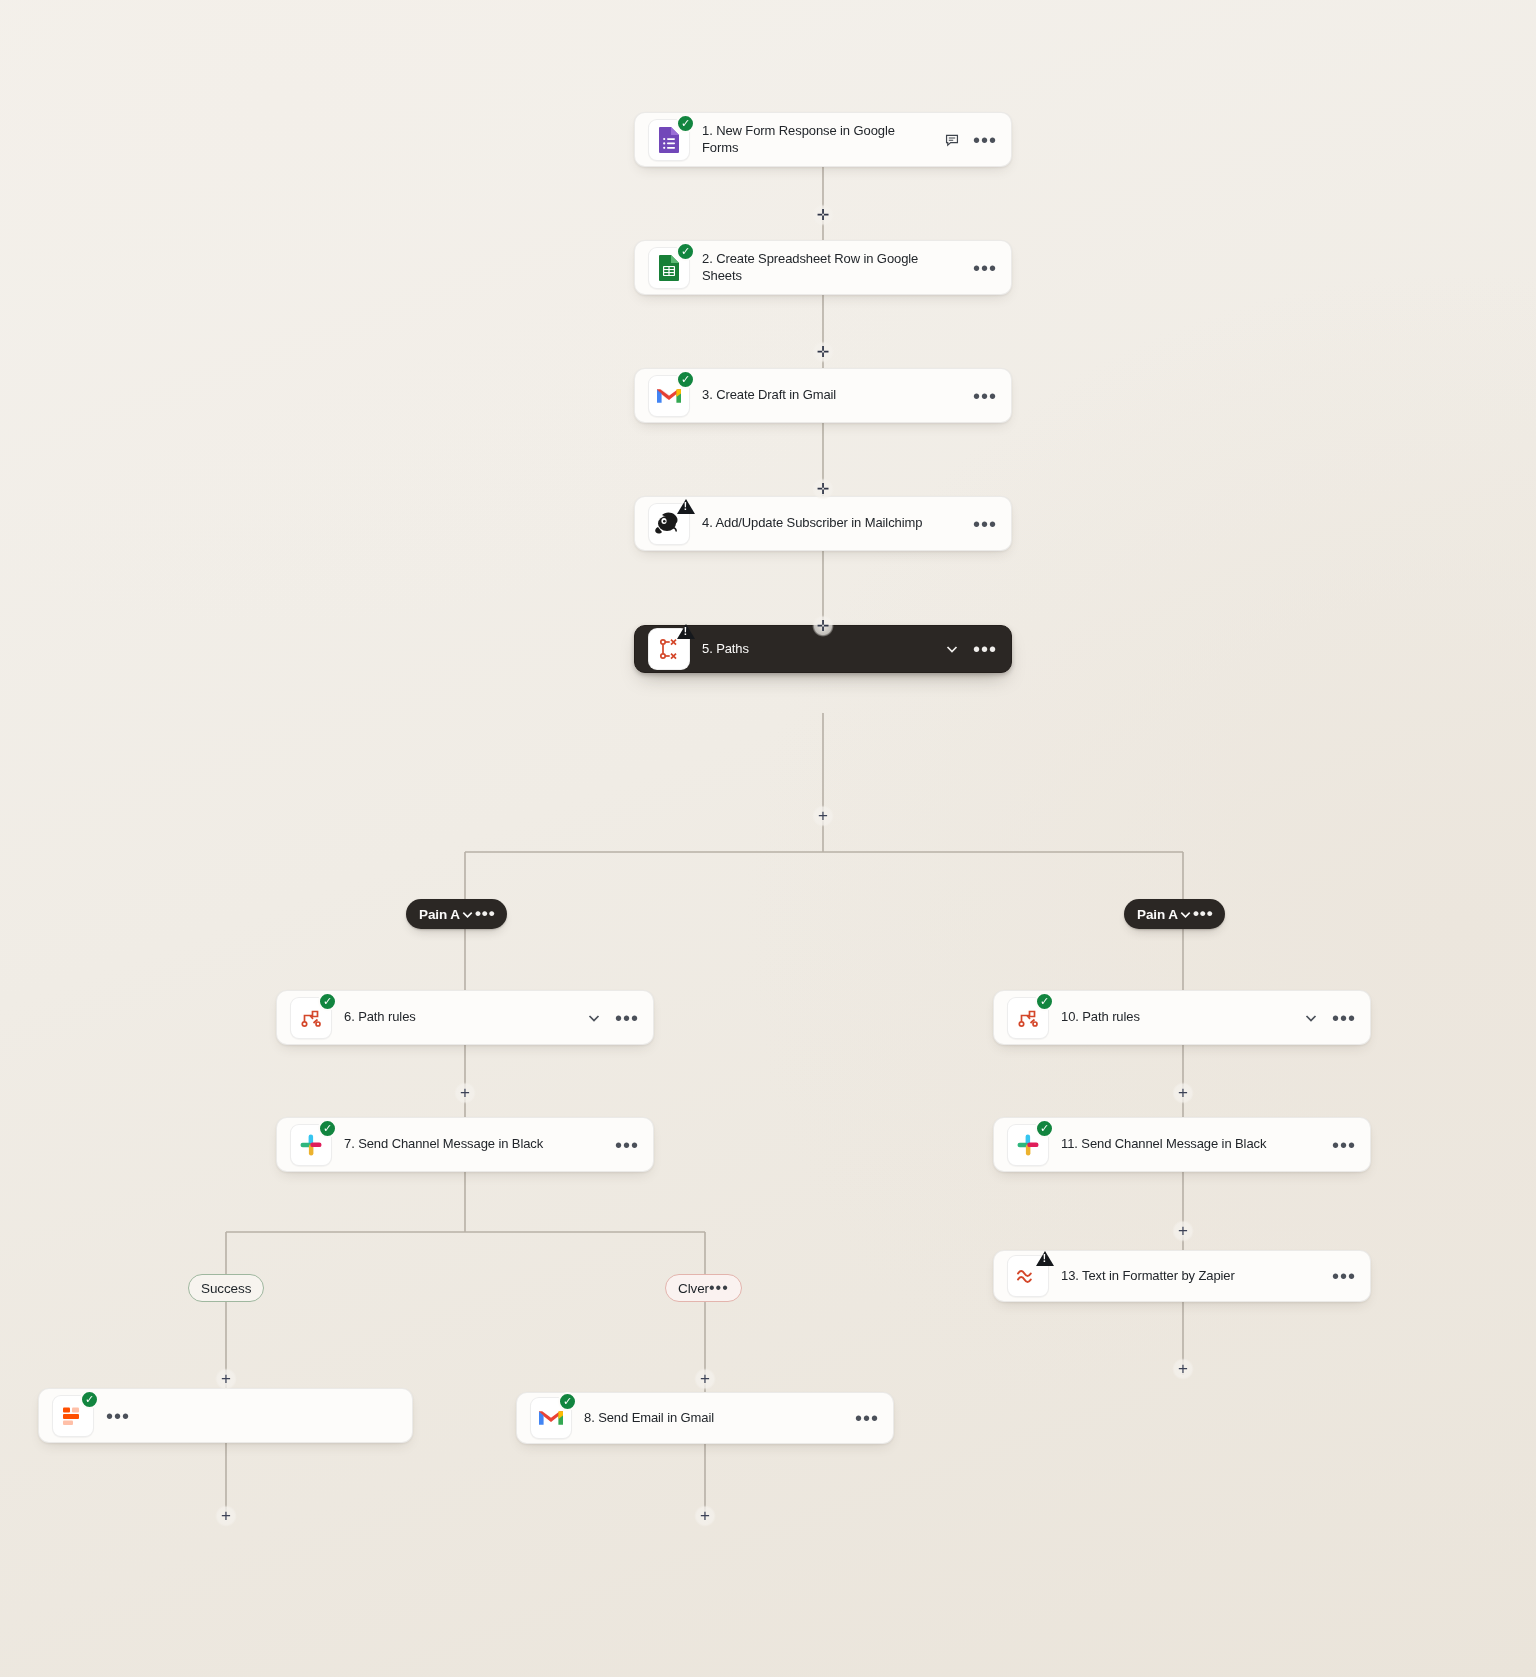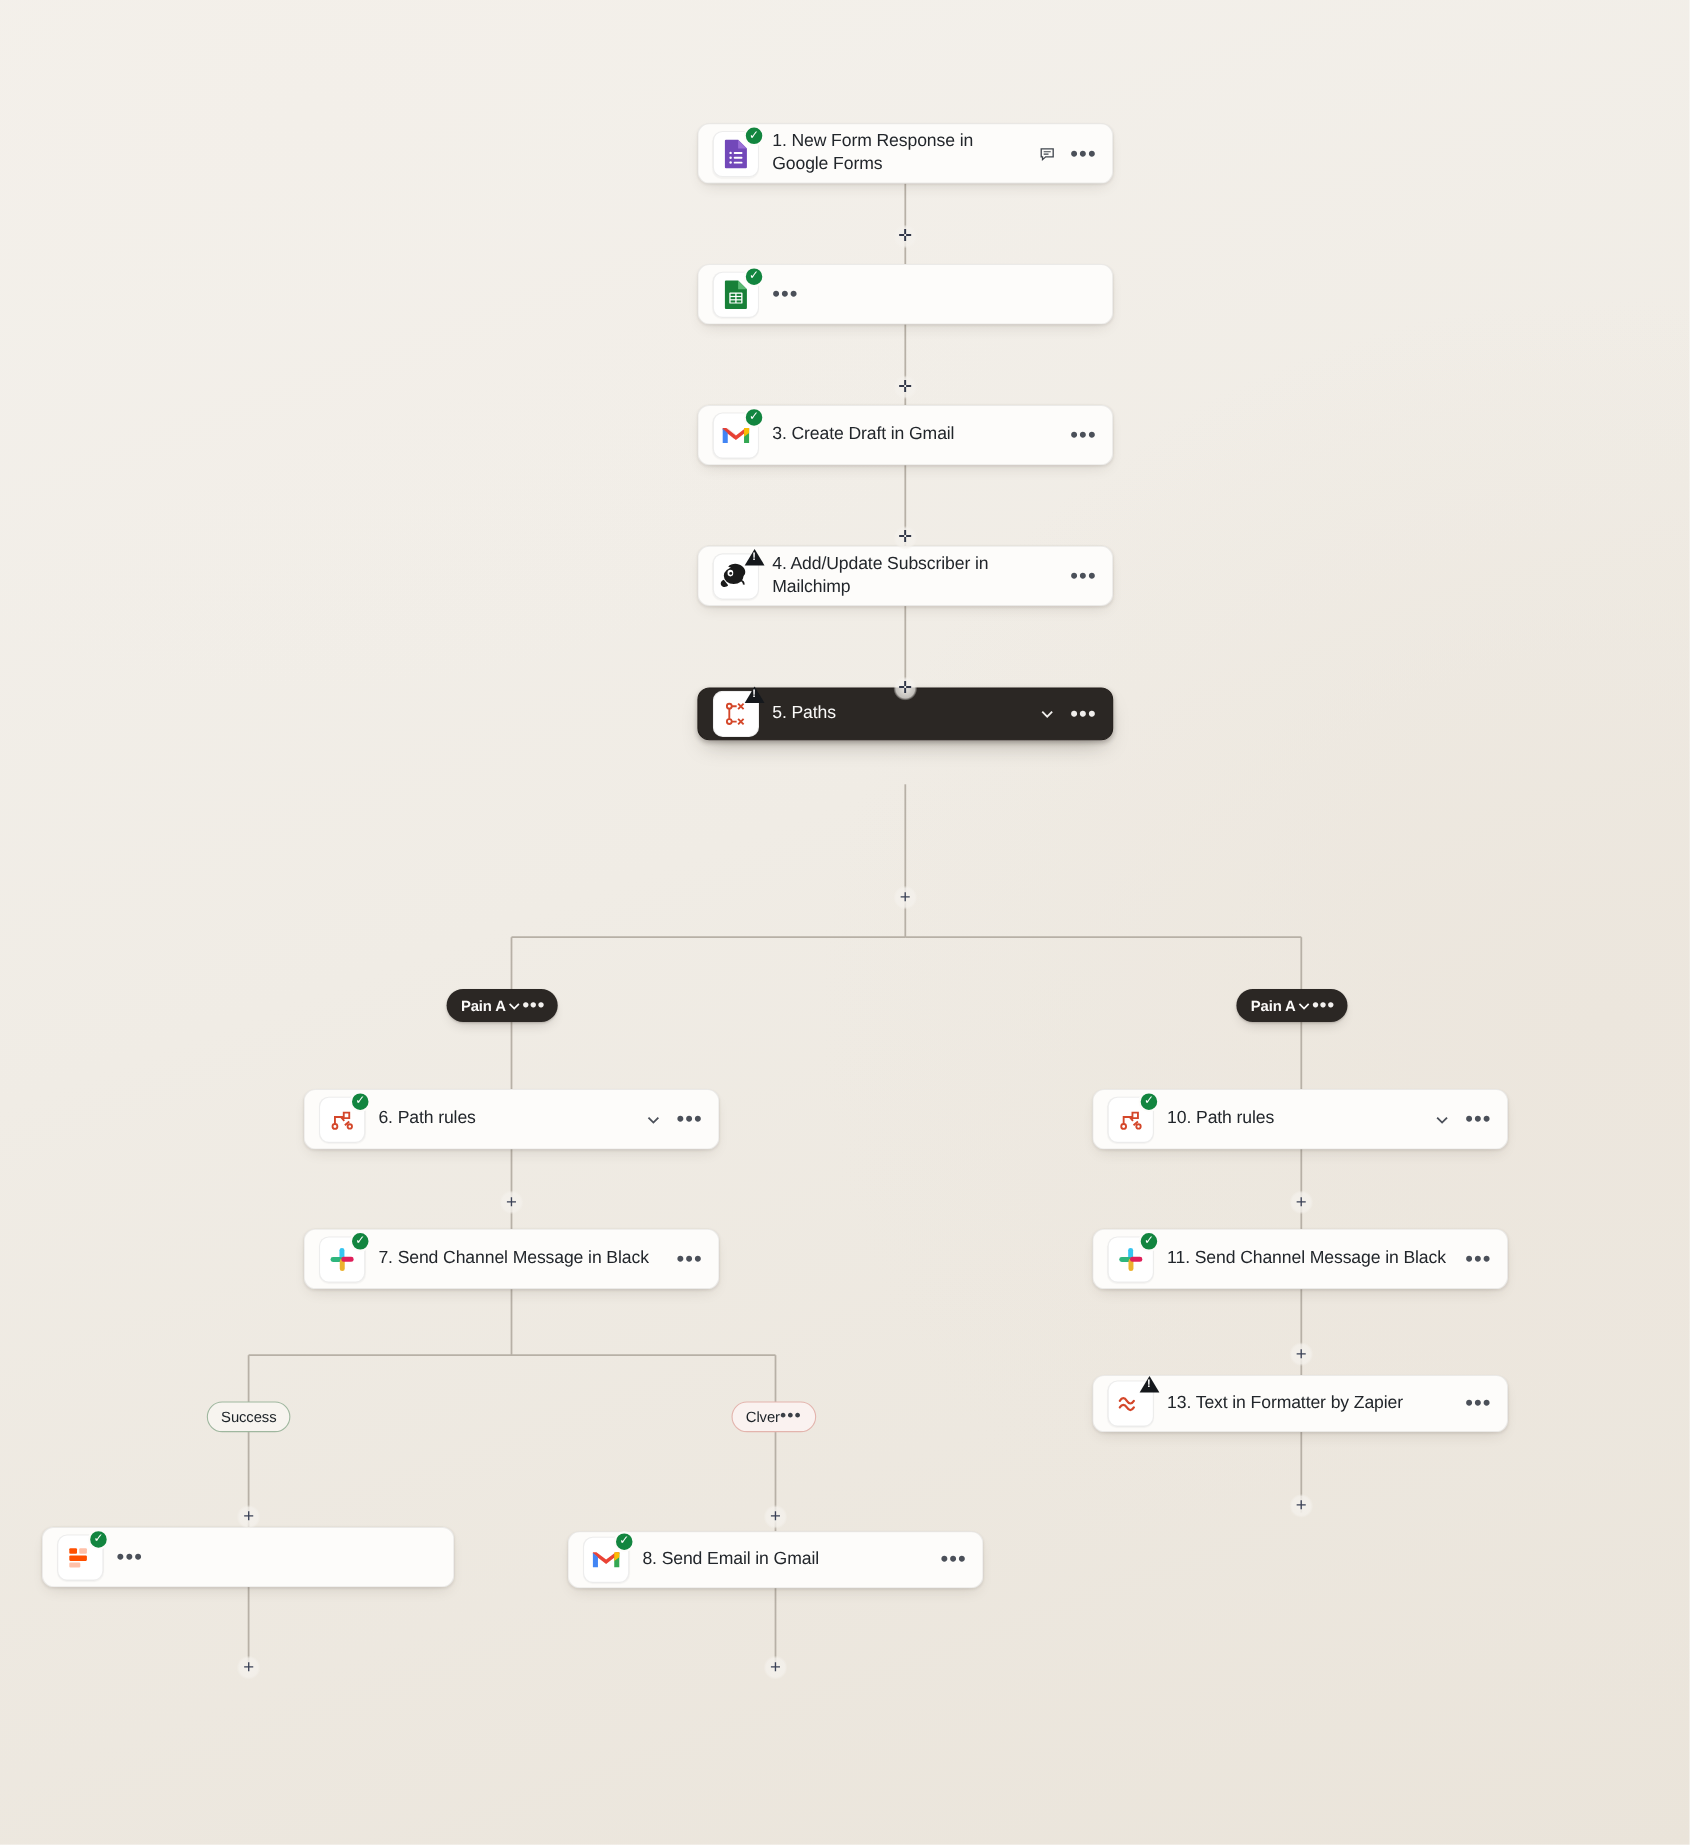--- a/index.html
+++ b/index.html
@@ -41,21 +41,21 @@
     padding:0 14px 0 13px;
     gap:12px;
   }
   .card.dark {
     background:#2b2724;
     border:1px solid #241f1c;
     box-shadow:0 2px 4px rgba(40,33,27,0.25), 0 10px 20px -8px rgba(40,33,27,0.35);
   }
   .card .title {
     flex:1 1 auto;
-    font-size:16px;
+    font-size:13px;
     color:#22262b;
     line-height:1.26;
     letter-spacing:-0.1px;
   }
   .card.dark .title { color:#fbfaf9; font-weight:500; }
 
   
   .appicon {
     position:relative; flex:0 0 auto;
     width:42px; height:42px; border-radius:9px;
@@ -184,20 +184,21 @@
           <rect x="7.2" y="13.1" width="4.2" height="1.9"></rect>
           <rect x="12.6" y="13.1" width="4.2" height="1.9"></rect>
           <rect x="7.2" y="16.1" width="4.2" height="1.9"></rect>
           <rect x="12.6" y="16.1" width="4.2" height="1.9"></rect>
           <rect x="7.2" y="19.1" width="4.2" height="1.9"></rect>
           <rect x="12.6" y="19.1" width="4.2" height="1.9"></rect>
         </g>
       </svg>
       <div class="badge ok">✓</div>
     </div>
+    <div class="title">2. Create Spreadsheet Row in Google Sheets</div>
     <div class="ctrls">
       <span class="dots">•••</span>
     </div>
   </div>
 
   <div class="card" style="left:634px; top:368px; width:378px; height:55px;">
     <div class="appicon">
       <svg width="26" height="20" viewBox="0 0 26 20" aria-hidden="true">
         <path d="M1 3.2v13.6h4.6V8.4L13 13.9l7.4-5.5v8.4H25V3.2L13 12 1 3.2z" fill="#fff"></path>
         <path d="M1 3.2h3.2L13 9.8l8.8-6.6H25v1.4L13 13.9 1 4.6z" fill="#ea4335"></path>

